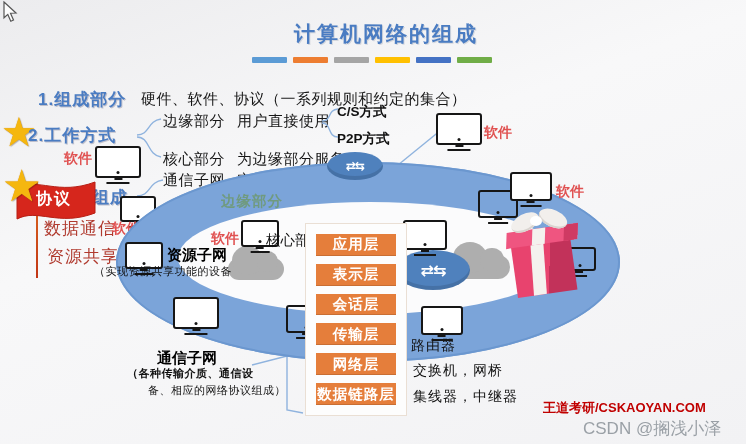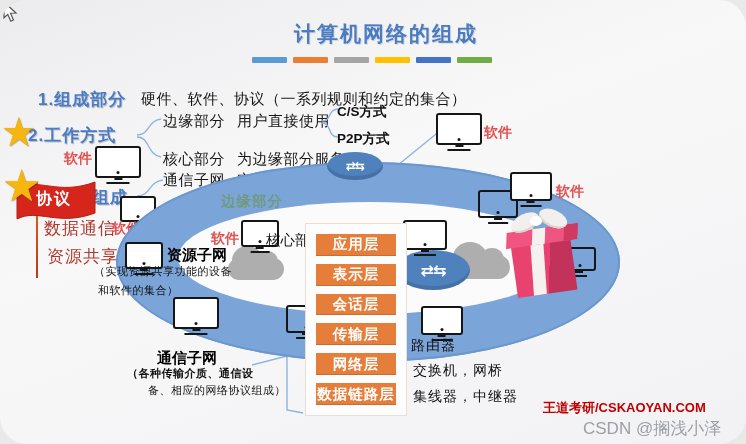--- a/index.html
+++ b/index.html
@@ -1,21 +1,20 @@
 <!DOCTYPE html>
 <html><head>
 <meta charset="utf-8">
 <style>
   html,body{margin:0;padding:0;background:#e9e9e9;}
   .stage{
     position:relative;width:746px;height:444px;overflow:hidden;
     background:linear-gradient(160deg,#ececee 0%,#f8f8f9 40%,#f2f2f4 100%);
     font-family:"Liberation Sans","DejaVu Sans",sans-serif;
     color:#1c1c1c;
-    border-radius:27px;
   }
   .abs{position:absolute;}
   
   .slide-title{font-size:21px;font-weight:bold;color:#4a7cc2;letter-spacing:2px;
     text-shadow:1px 1px 0 rgba(120,130,150,.25);}
   .bars{display:flex;gap:6px;}
   .bars i{display:block;width:35px;height:6px;border-radius:1px;}
   .b0{background:#5B9BD5}.b1{background:#ED7D31}.b2{background:#A5A5A5}
   .b3{background:#FFC000}.b4{background:#4472C4}.b5{background:#70AD47}
   .h-blue{font-size:17px;font-weight:bold;color:#4a7cc2;letter-spacing:1px;
@@ -166,21 +165,20 @@
   <div class="abs pc" style="left:173px;top:297px;width:46px;height:32px;"></div>
   <div class="abs pc clear" style="left:286px;top:305px;width:40px;height:28px;"></div>
 
   <div class="abs pc" style="left:436px;top:113px;width:46px;height:32px;"></div>
   <div class="abs sw" style="left:484px;top:124px;">软件</div>
   <div class="abs pc" style="left:510px;top:172px;width:42px;height:29px;"></div>
   <div class="abs sw" style="left:556px;top:183px;">软件</div>
 
   <div class="abs blk-title" style="left:167px;top:246px;">资源子网</div>
   <div class="abs blk-line" style="left:94px;top:264px;">（实现资源共享功能的设备</div>
-  <div class="abs blk-line" style="left:98px;top:283px;">和软件的集合）</div>
 
   <div class="abs dev" style="left:411px;top:337px;">路由器</div>
   <div class="abs pc" style="left:421px;top:306px;width:42px;height:29px;"></div>
   <div class="abs dev" style="left:413px;top:362px;">交换机，网桥</div>
   <div class="abs dev" style="left:413px;top:388px;">集线器，中继器</div>
 
   <div class="abs stack">
     <div class="layer">应用层</div>
     <div class="layer">表示层</div>
     <div class="layer">会话层</div>

